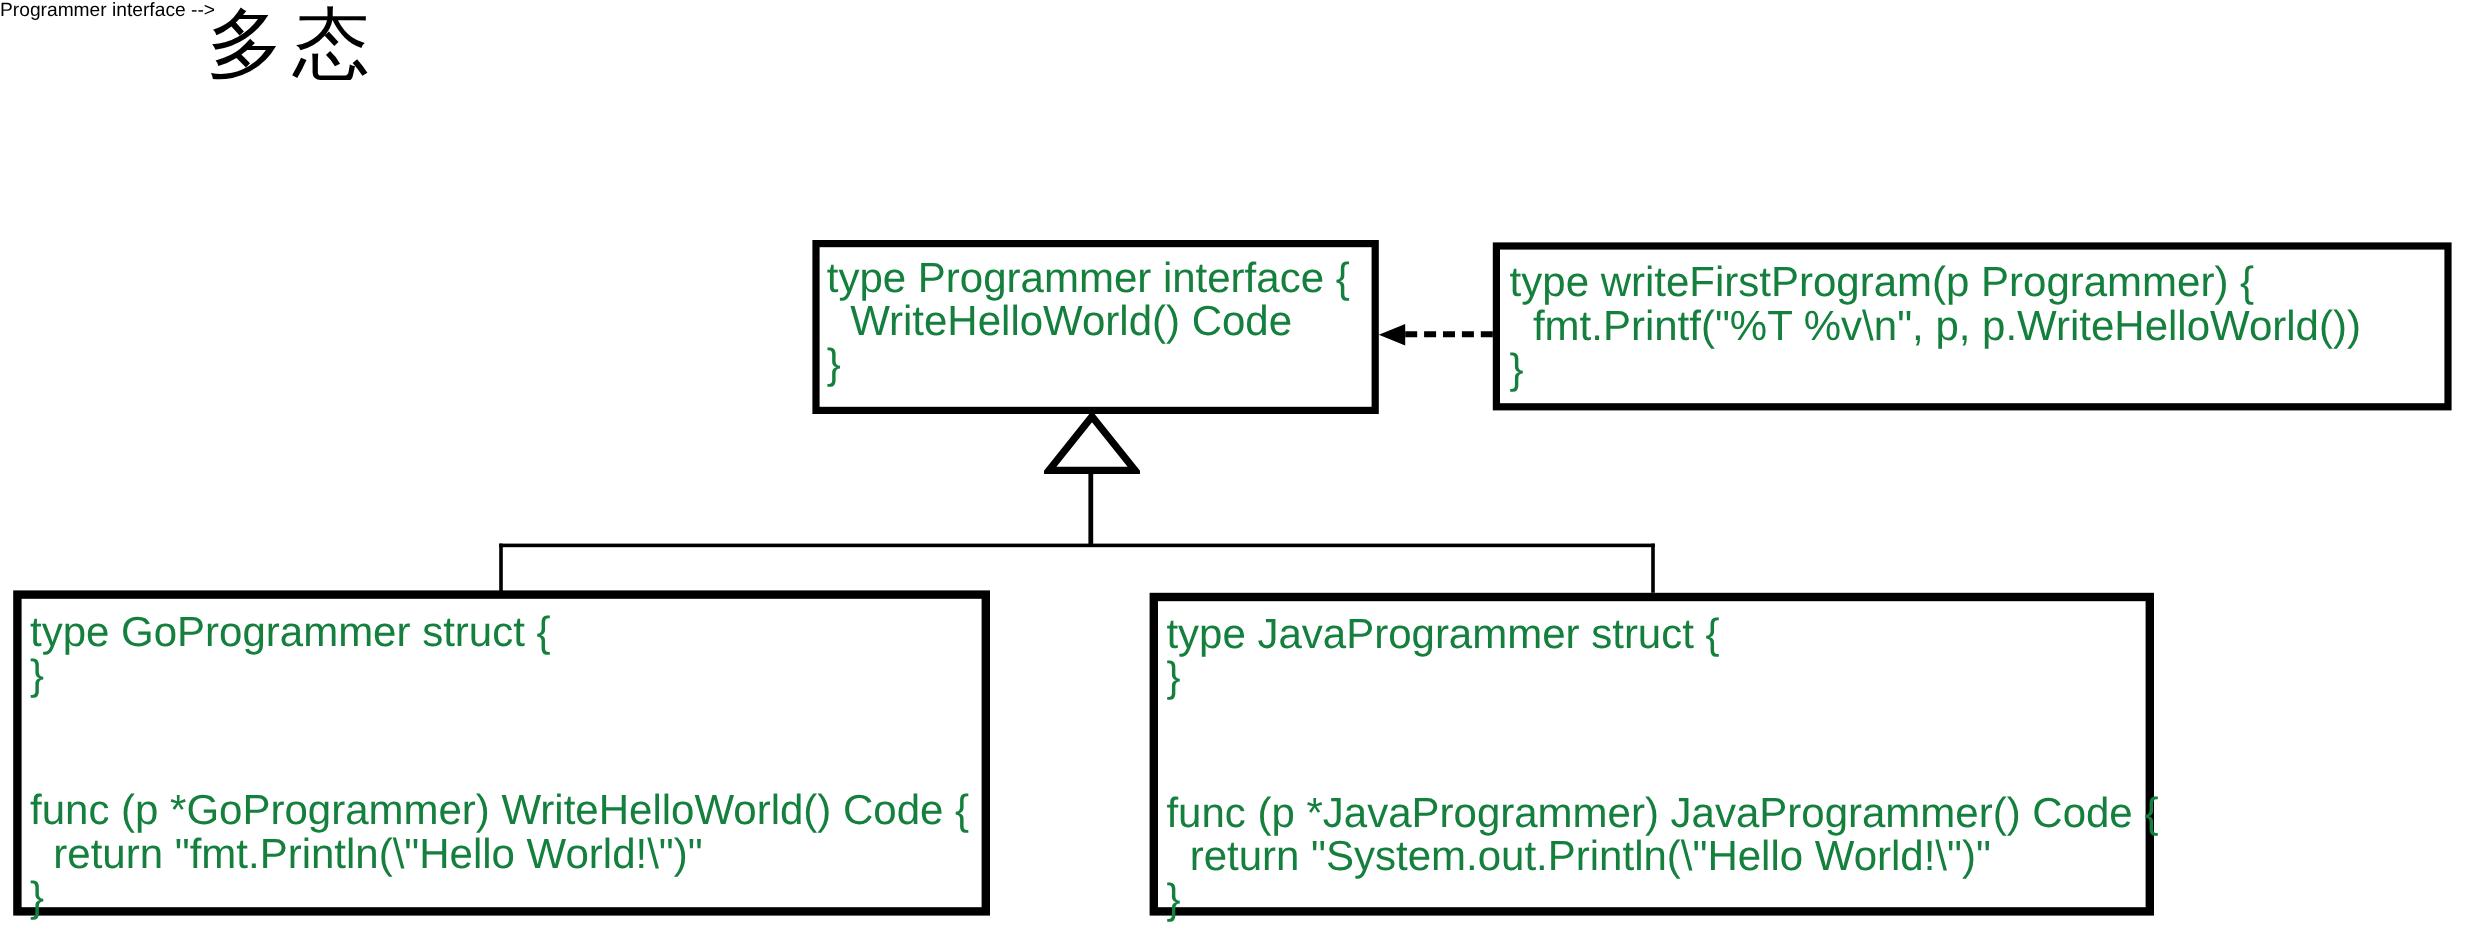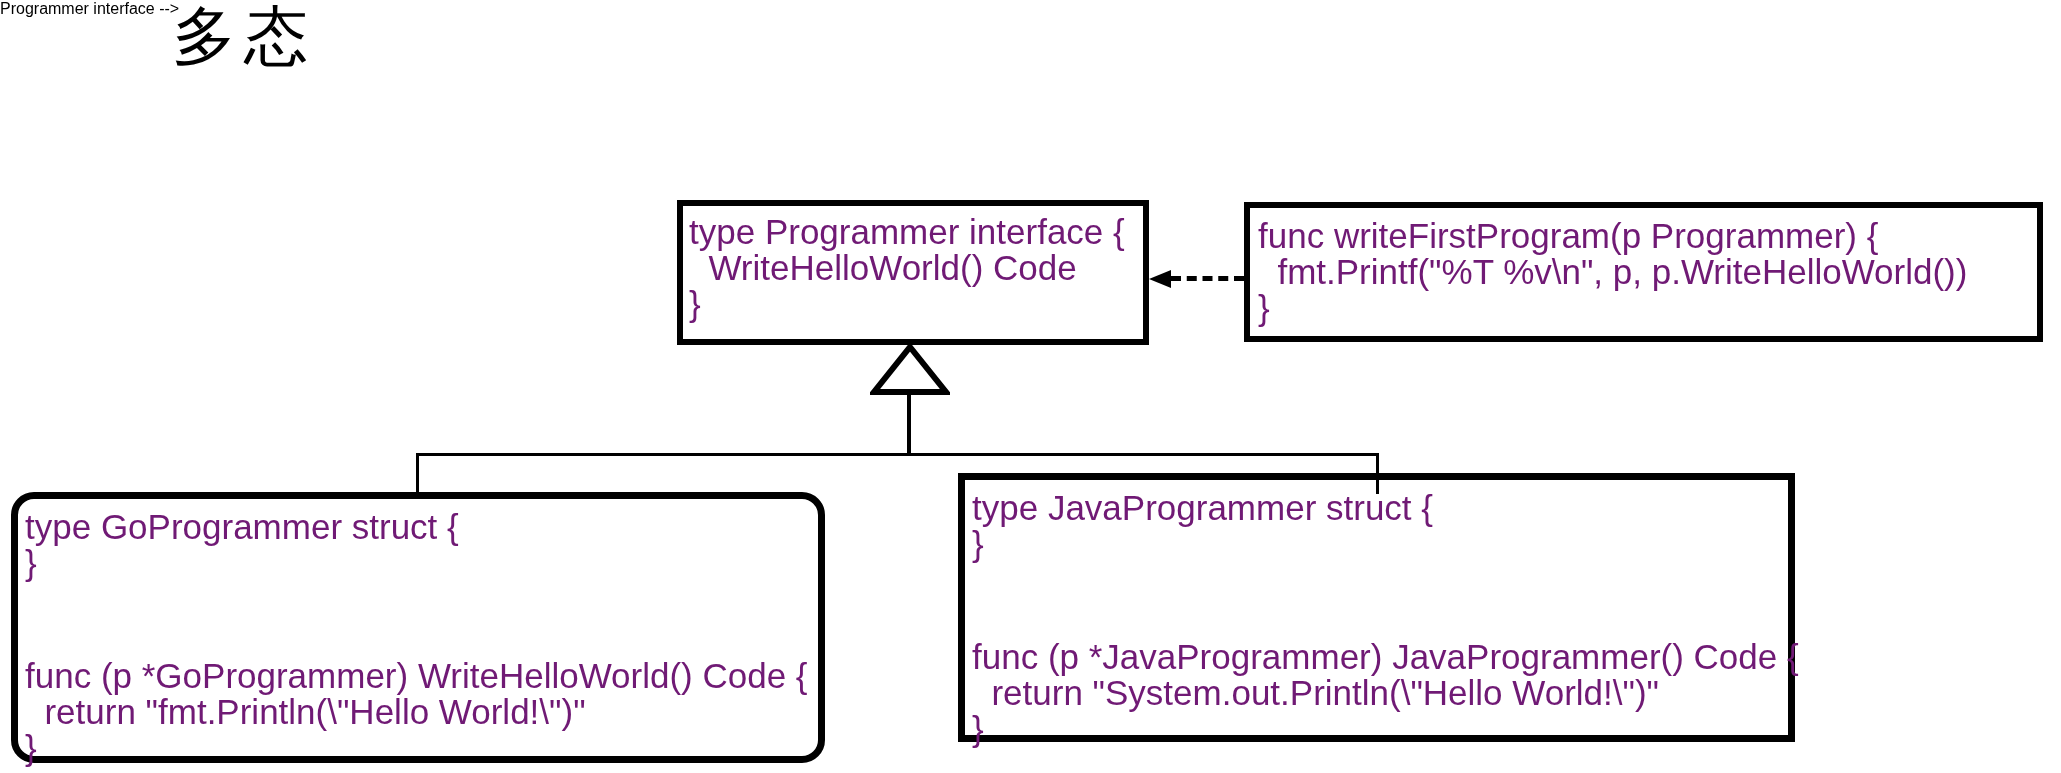--- a/index.html
+++ b/index.html
@@ -29,26 +29,26 @@
     box-sizing: border-box;
     background: #ffffff;
     border: 6px solid #000000;
   }
   .code {
     margin: 0;
     font-family: inherit;
     font-size: 35px;
     line-height: 36px;
     white-space: pre;
-    color: #701a75;
+    color: #15803d;
   }
   .interface-box { left: 677px; top: 200px; width: 472px; height: 145px; padding: 8px 6px 0 6px; }
   .writefirst-box { left: 1244px; top: 202px; width: 799px; height: 140px; padding: 10px 6px 0 8px; }
-  .go-box   { left: 11px;  top: 492px; width: 814px; height: 271px; border-width: 7px; padding: 10px 6px 0 7px; border-radius: 23px; }
-  .java-box { left: 958px; top: 473px; width: 837px; height: 269px; border-width: 7px; padding: 10px 6px 0 7px; }
+  .go-box   { left: 11px;  top: 492px; width: 814px; height: 271px; border-width: 7px; padding: 10px 6px 0 7px; }
+  .java-box { left: 958px; top: 494px; width: 837px; height: 269px; border-width: 7px; padding: 10px 6px 0 7px; }
   .method { margin-top: 77px; }
 
   
   .dep-arrowhead {
     position: absolute;
     left: 1149px; top: 270px;
     width: 0; height: 0;
     border-top: 9px solid transparent;
     border-bottom: 9px solid transparent;
     border-right: 22px solid #000000;
@@ -75,21 +75,21 @@
 
   <h1 class="title">多态</h1>
 
   <div class="code-box interface-box">
     <pre class="code">type Programmer interface {
   WriteHelloWorld() Code
 }</pre>
   </div>
 
   <div class="code-box writefirst-box">
-    <pre class="code">func writeFirstProgram(p Programmer) {
+    <pre class="code">type writeFirstProgram(p Programmer) {
   fmt.Printf("%T %v\n", p, p.WriteHelloWorld())
 }</pre>
   </div>
 
   <div class="code-box go-box">
     <pre class="code">type GoProgrammer struct {
 }</pre>
     <pre class="code method">func (p *GoProgrammer) WriteHelloWorld() Code {
   return "fmt.Println(\"Hello World!\")"
 }</pre>

